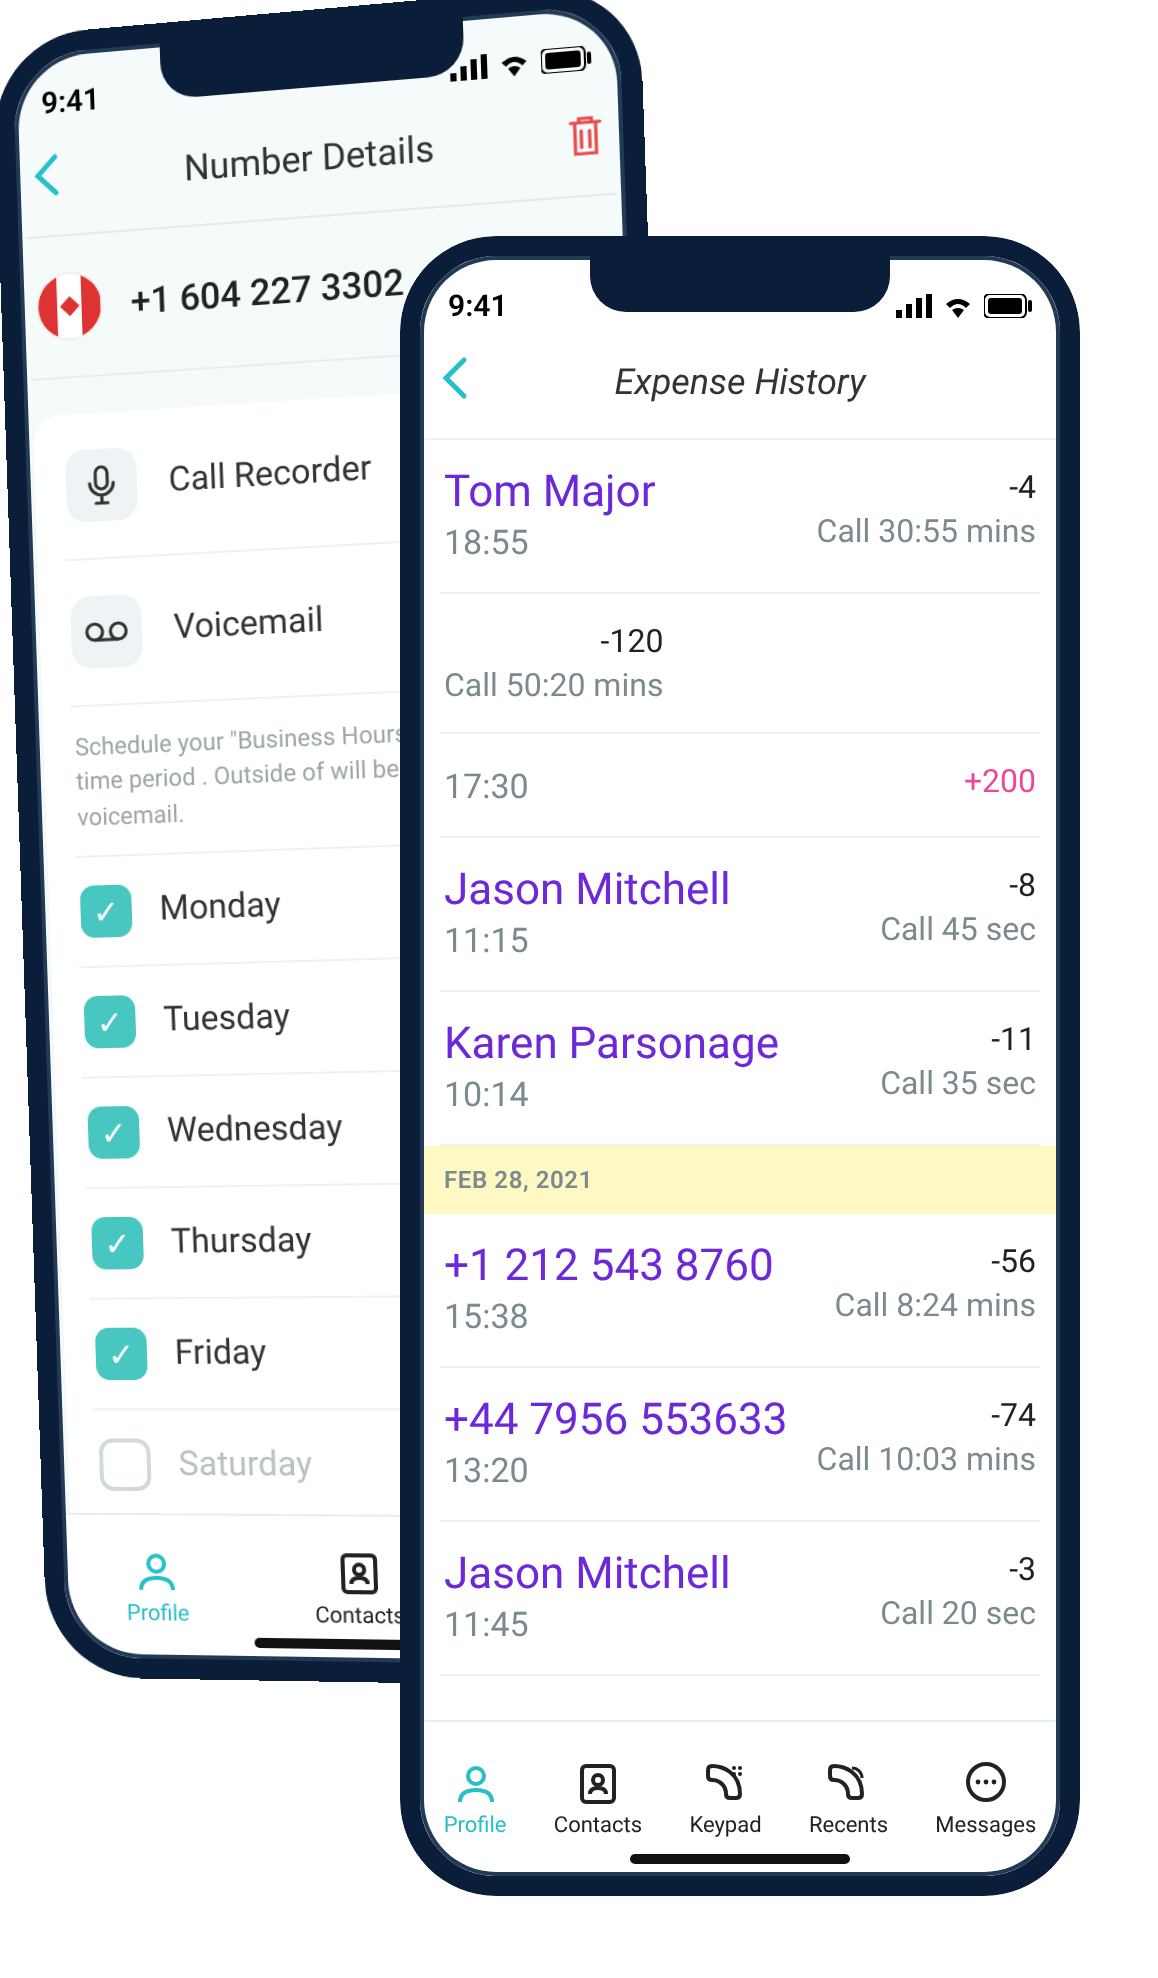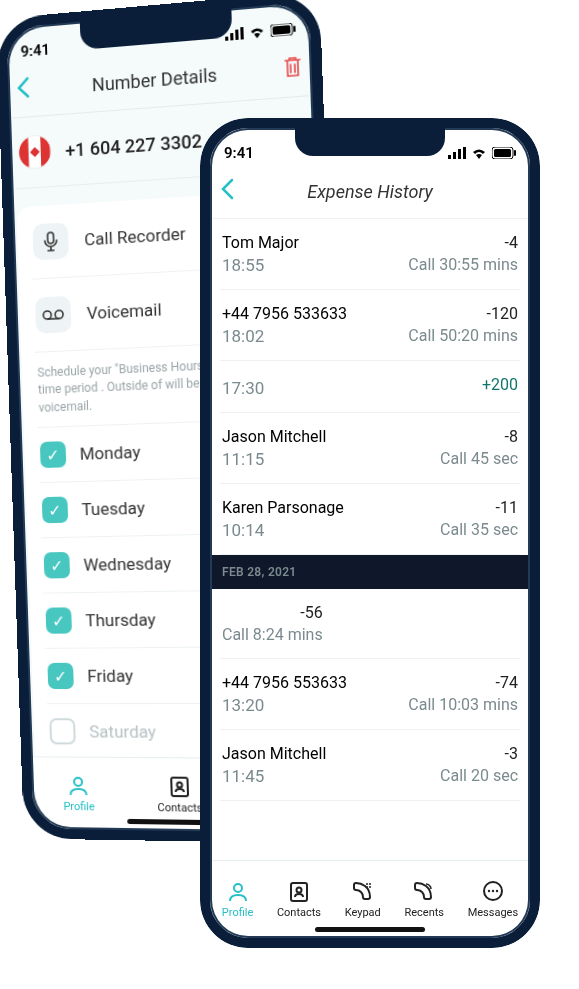--- a/index.html
+++ b/index.html
@@ -107,27 +107,27 @@
   }
   .phone-b .content { background:#fff; height:100%; padding: 14px 0 0; }
   .phone-b .status-bar { padding: 6px 24px 0; }
   .phone-b .hdr { padding: 10px 20px 14px; border-bottom:1px solid #eef2f3;font-style:italic; }
   .list { padding: 0 20px; }
   .li {
     display:flex; justify-content:space-between; align-items:flex-start;
     padding:14px 2px; border-bottom:1px solid #eef2f3;
   }
   .li .l { display:flex; flex-direction:column; }
-  .li .name { font-size:16px; color:#000000; }
+  .li .name { font-size:22px; color:#6d28d9; }
   .li .time { font-size:17px; color:#7b8a8e; margin-top:3px; }
   .li .r { display:flex; flex-direction:column; align-items:flex-end; }
   .li .amt { font-size:16px; color:#222; }
-  .li .amt.pos { color:#0f766e; }
+  .li .amt.pos { color:#ec4899; }
   .li .sub { font-size:16px; color:#7b8a8e; margin-top:3px; }
-  .section-hdr { background:#0f172a; color:#7b8a8e; font-size:12px; font-weight:600; padding:10px 22px; letter-spacing:.3px;}
+  .section-hdr { background:#fef9c3; color:#7b8a8e; font-size:12px; font-weight:600; padding:10px 22px; letter-spacing:.3px;}
   .phone-b .tabbar { left:10px; right:10px; bottom:10px; height:78px;}
   .side-btn {
     position:absolute; background:#0a1e3a; border-radius:3px; z-index:22;
   }
   .phone-b .side-btn.r1 { right:-3px; top:200px; width:5px; height:60px; }
   .phone-b .side-btn.r2 { right:-3px; top:280px; width:5px; height:100px; }
 </style>
 </head>
 <body>
 
@@ -297,24 +297,20 @@
         <div class="l">
             <span class="name">Tom Major</span>
             <span class="time">18:55</span>
           </div>
         <div class="r">
             <span class="amt">-4</span>
             <span class="sub">Call 30:55 mins</span>
           </div>
       </div>
       <div class="li">
-        <div class="l">
-            <span class="name">+44 7956 533633</span>
-            <span class="time">18:02</span>
-          </div>
         <div class="r">
             <span class="amt">-120</span>
             <span class="sub">Call 50:20 mins</span>
           </div>
       </div>
       <div class="li">
         <div class="l">
             <span class="time">17:30</span>
           </div>
         <div class="r">
@@ -341,20 +337,24 @@
             <span class="amt">-11</span>
             <span class="sub">Call 35 sec</span>
           </div>
       </div>
     </div>
 
     <div class="section-hdr">FEB 28, 2021</div>
 
     <div class="list">
       <div class="li">
+        <div class="l">
+            <span class="name">+1 212 543 8760</span>
+            <span class="time">15:38</span>
+          </div>
         <div class="r">
             <span class="amt">-56</span>
             <span class="sub">Call 8:24 mins</span>
           </div>
       </div>
       <div class="li">
         <div class="l">
             <span class="name">+44 7956 553633</span>
             <span class="time">13:20</span>
           </div>

